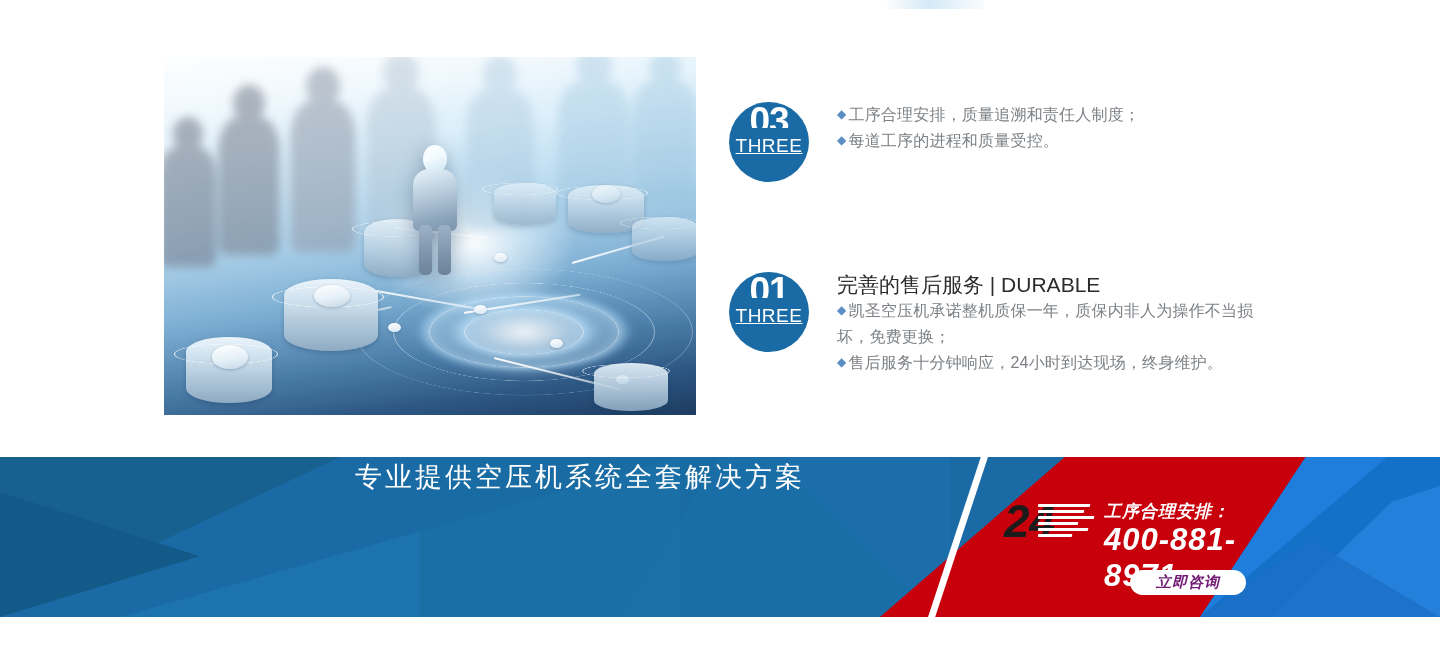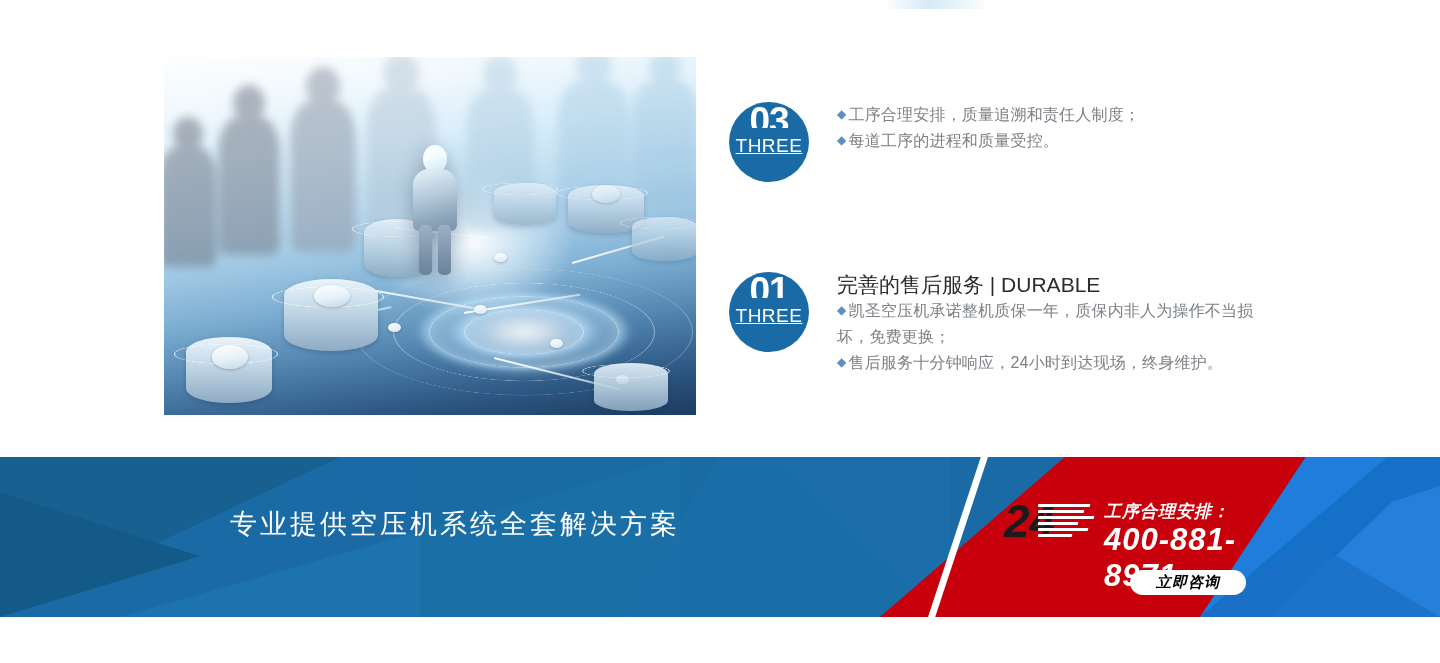--- a/index.html
+++ b/index.html
@@ -107,42 +107,42 @@
     clip-path:polygon(33% 0, 100% 0, 100% 100%, 0% 100%); }
   .white-slash { position:absolute; top:0; left:928px; width:60px; height:160px;
     background:#ffffff;
     clip-path:polygon(88% 0, 100% 0, 12% 100%, 0% 100%); }
   .blue-right { position:absolute; top:0; right:0; width:240px; height:160px;
     background:#1570c8;
     clip-path:polygon(44% 0, 100% 0, 100% 100%, 0% 100%); }
   .blue-right .br-fc { position:absolute; }
 
   .banner-lines { position:absolute; left:0; top:0; width:930px; height:136px;
-    display:flex; flex-direction:column; justify-content:center; }
+    display:flex; flex-direction:row; justify-content:center; }
   .bline { color:#ffffff; font-size:27px; font-weight:400; letter-spacing:3px; line-height:1.55;
     font-family:"Liberation Sans","DejaVu Sans",sans-serif; }
   .bline.l1 { padding-left:230px; }
   .bline.l2 { padding-left:315px; }
 
   .hotline { position:absolute; left:1000px; top:492px; width:300px; height:120px; }
   .h24 { position:absolute; left:4px; top:6px; font-size:46px; font-weight:700; font-style:italic;
     line-height:1; font-family:"Liberation Sans","DejaVu Sans",sans-serif; }
   .h24 .d2 { color:#1b1b1b; }
   .streaks { position:absolute; left:38px; top:10px; width:58px; height:40px; overflow:hidden; }
   .streaks i { position:absolute; left:0; height:3px; background:#ffffff; display:block;
     transform:skewX(-14deg); }
   .hl-label { position:absolute; left:104px; top:8px; color:#ffffff; font-size:17px;
     font-style:italic; font-weight:700; letter-spacing:1px;
     font-family:"Liberation Sans","DejaVu Sans",sans-serif; }
   .hl-num { position:absolute; left:104px; top:30px; color:#ffffff; font-size:31px;
     font-style:italic; font-weight:700; letter-spacing:1px;
     font-family:"Liberation Sans","DejaVu Sans",sans-serif; }
   .consult-btn { position:absolute; left:130px; top:78px; width:116px; height:25px;
     background:#ffffff; border-radius:13px; display:flex; align-items:center; justify-content:center;
-    color:#000000; font-size:15px; font-weight:700; font-style:italic; letter-spacing:1px;
+    color:#701a75; font-size:15px; font-weight:700; font-style:italic; letter-spacing:1px;
     font-family:"Liberation Sans","DejaVu Sans",sans-serif; cursor:pointer; }
 </style>
 </head>
 <body>
 
 <div class="page">
 
   <div class="top-remnant"></div>
 
   <div class="photo">

